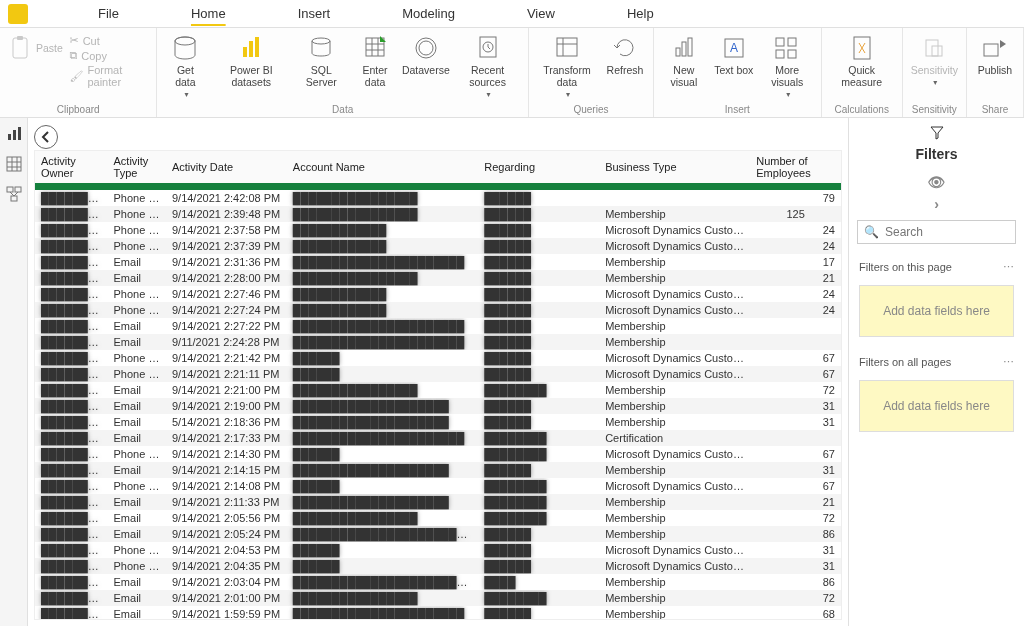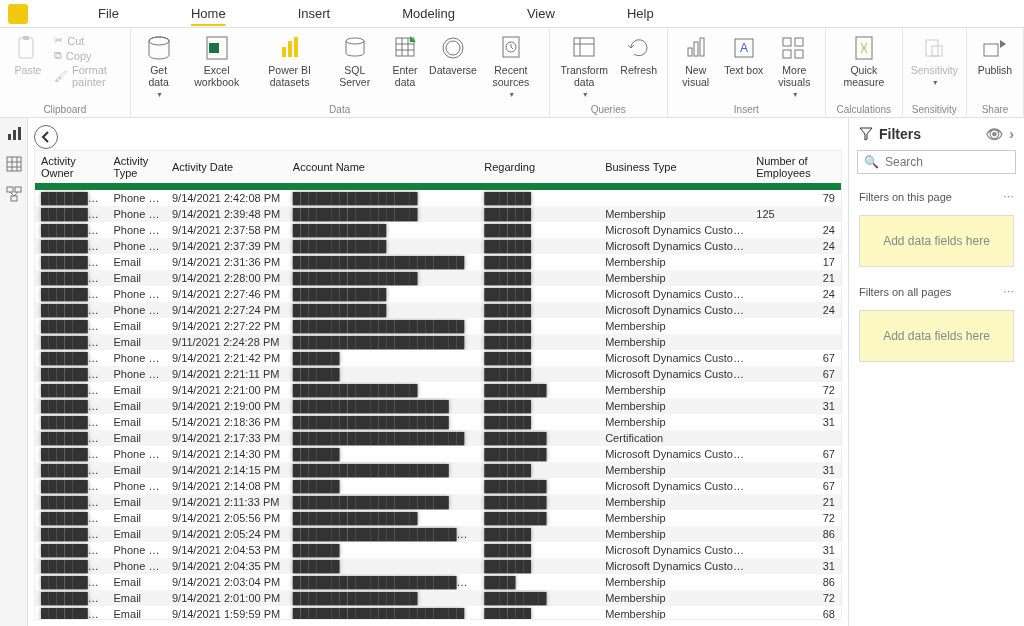--- a/index.html
+++ b/index.html
@@ -9,37 +9,37 @@
 .menubar .tab.active { text-decoration: underline; text-underline-offset: 6px; text-decoration-thickness: 2px; text-decoration-color: #f2c811; }
 .ribbon { display: flex; height: 90px; border-bottom: 1px solid #e0e0e0; background: #fdfdfd; }
 .rgroup { display: flex; flex-direction: column; justify-content: space-between; border-right: 1px solid #e6e6e6; padding: 4px 6px 2px 6px; }
 .rgroup .items { display: flex; gap: 4px; align-items: flex-start; }
 .rgroup .glabel { font-size: 10px; color: #888; text-align: center; margin-top: 2px; }
 .rbtn { display: flex; flex-direction: column; align-items: center; gap: 2px; min-width: 44px; cursor: pointer; padding: 2px; color:#444; }
 .rbtn.disabled { color: #b5b5b5; }
 .rbtn .icn { width: 28px; height: 28px; display:flex; align-items:center; justify-content:center; }
 .rbtn .lbl { font-size: 10.5px; text-align: center; line-height: 12px; }
 .pasteblock { display:flex; }
-.pastecol { display:flex; flex-direction:column; align-items:center; gap:2px; padding: 2px 4px;}
+.pastecol { display:flex; flex-direction:row; align-items:center; gap:2px; padding: 2px 4px;}
 .smallstack { display:flex; flex-direction:column; gap:2px; font-size:11px; color:#b5b5b5; padding-top:2px;}
 .smallstack div { display:flex; align-items:center; gap:4px; cursor:default; }
 .body { display:flex; height: calc(626px - 28px - 90px); }
 .viewbar { width: 28px; background:#f5f5f5; border-right:1px solid #e0e0e0; display:flex; flex-direction:column; align-items:center; padding-top:6px; gap:10px; }
 .viewbar .vbtn { width:20px; height:20px; display:flex; align-items:center; justify-content:center; cursor:pointer; }
 .report { flex:1; display:flex; flex-direction:column; padding: 6px; overflow:hidden; }
 .backrow { height:26px; display:flex; align-items:center; }
 .backbtn { width:24px; height:24px; border:1px solid #666; border-radius:50%; display:flex; align-items:center; justify-content:center; cursor:pointer; }
 .tablewrap { flex:1; overflow:hidden; border:1px solid #eee; background:#fff; position:relative; }
 .tbl { width:100%; border-collapse:collapse; font-size:11px; table-layout:fixed; }
 .tbl th { text-align:left; font-weight:normal; color:#222; padding:4px 6px; border-bottom:7px solid #15803d; background:#fafafa; }
 .tbl td { padding:2px 6px; color:#333; white-space:nowrap; overflow:hidden; text-overflow:ellipsis; }
 .tbl tr.even td { background:#f4f4f4; }
 .blur { color: transparent; text-shadow: 0 0 4px rgba(100,100,100,0.6); }
 .filters { width: 176px; border-left:1px solid #e0e0e0; background:#fff; display:flex; flex-direction:column; }
-.filters .fhdr { display:flex; align-items:center; gap:6px; padding:8px 10px; font-size:14px; font-weight:600; }
+.filters .fhdr { display:flex; align-items:center; gap:6px; padding:8px 10px; font-size:14px; font-weight:600;flex-direction:column; }
 .filters .fhdr .sp { flex:1; }
 .searchbox { margin: 0 8px 10px 8px; border:1px solid #ccc; display:flex; align-items:center; gap:6px; padding:4px 6px; }
 .searchbox input { border:none; outline:none; font-size:12px; flex:1; background:transparent; }
 .fsection { padding: 6px 10px; }
 .fsection .ftitle { font-size:11px; color:#555; display:flex; align-items:center; justify-content:space-between; }
 .dropzone { margin:6px 10px 12px 10px; border:1px solid #ddd; background:#fef9c3; color:#888; font-size:12px; padding: 18px 8px; text-align:center; }
 svg { display:block; }
 .chev { font-size:8px; color:#666; margin-left:2px;}
 .yellowdot { width:20px;height:20px;background:#f2c811;border-radius:3px; }
 </style>
@@ -94,30 +94,20 @@
       <div class="rbtn">
           <span class="icn">
             <svg width="26" height="26">
               <path d="M13 2c6 0 10 2 10 4v14c0 2-4 4-10 4S3 22 3 20V6c0-2 4-4 10-4z" fill="none" stroke="#777"></path>
               <ellipse cx="13" cy="6" rx="10" ry="4" fill="none" stroke="#777"></ellipse>
             </svg>
           </span>
           <span class="lbl">Get
 data</span>
           <span class="chev">▾</span>
-        </div>
-      <div class="rbtn">
-          <span class="icn">
-            <svg width="24" height="26">
-              <rect x="2" y="2" width="20" height="22" fill="none" stroke="#777"></rect>
-              <rect x="4" y="8" width="10" height="10" fill="#1e7145"></rect>
-            </svg>
-          </span>
-          <span class="lbl">Excel
-workbook</span>
         </div>
       <div class="rbtn">
           <span class="icn">
             <svg width="24" height="26">
               <rect x="4" y="12" width="4" height="10" fill="#f2c811"></rect>
               <rect x="10" y="6" width="4" height="16" fill="#f2c811"></rect>
               <rect x="16" y="2" width="4" height="20" fill="#f2c811"></rect>
             </svg>
           </span>
           <span class="lbl">Power BI
@@ -347,21 +337,21 @@
               <td></td>
               <td style="text-align: right;">79</td>
             </tr>
             <tr class="even">
               <td class="blur">████████</td>
               <td>Phone Call</td>
               <td>9/14/2021 2:39:48 PM</td>
               <td class="blur">████████████████</td>
               <td class="blur">██████</td>
               <td>Membership</td>
-              <td style="text-align: left;">125</td>
+              <td style="text-align: center;">125</td>
             </tr>
             <tr>
               <td class="blur">████████</td>
               <td>Phone Call</td>
               <td>9/14/2021 2:37:58 PM</td>
               <td class="blur">████████████</td>
               <td class="blur">██████</td>
               <td>Microsoft Dynamics Customer</td>
               <td style="text-align: right;">24</td>
             </tr>

